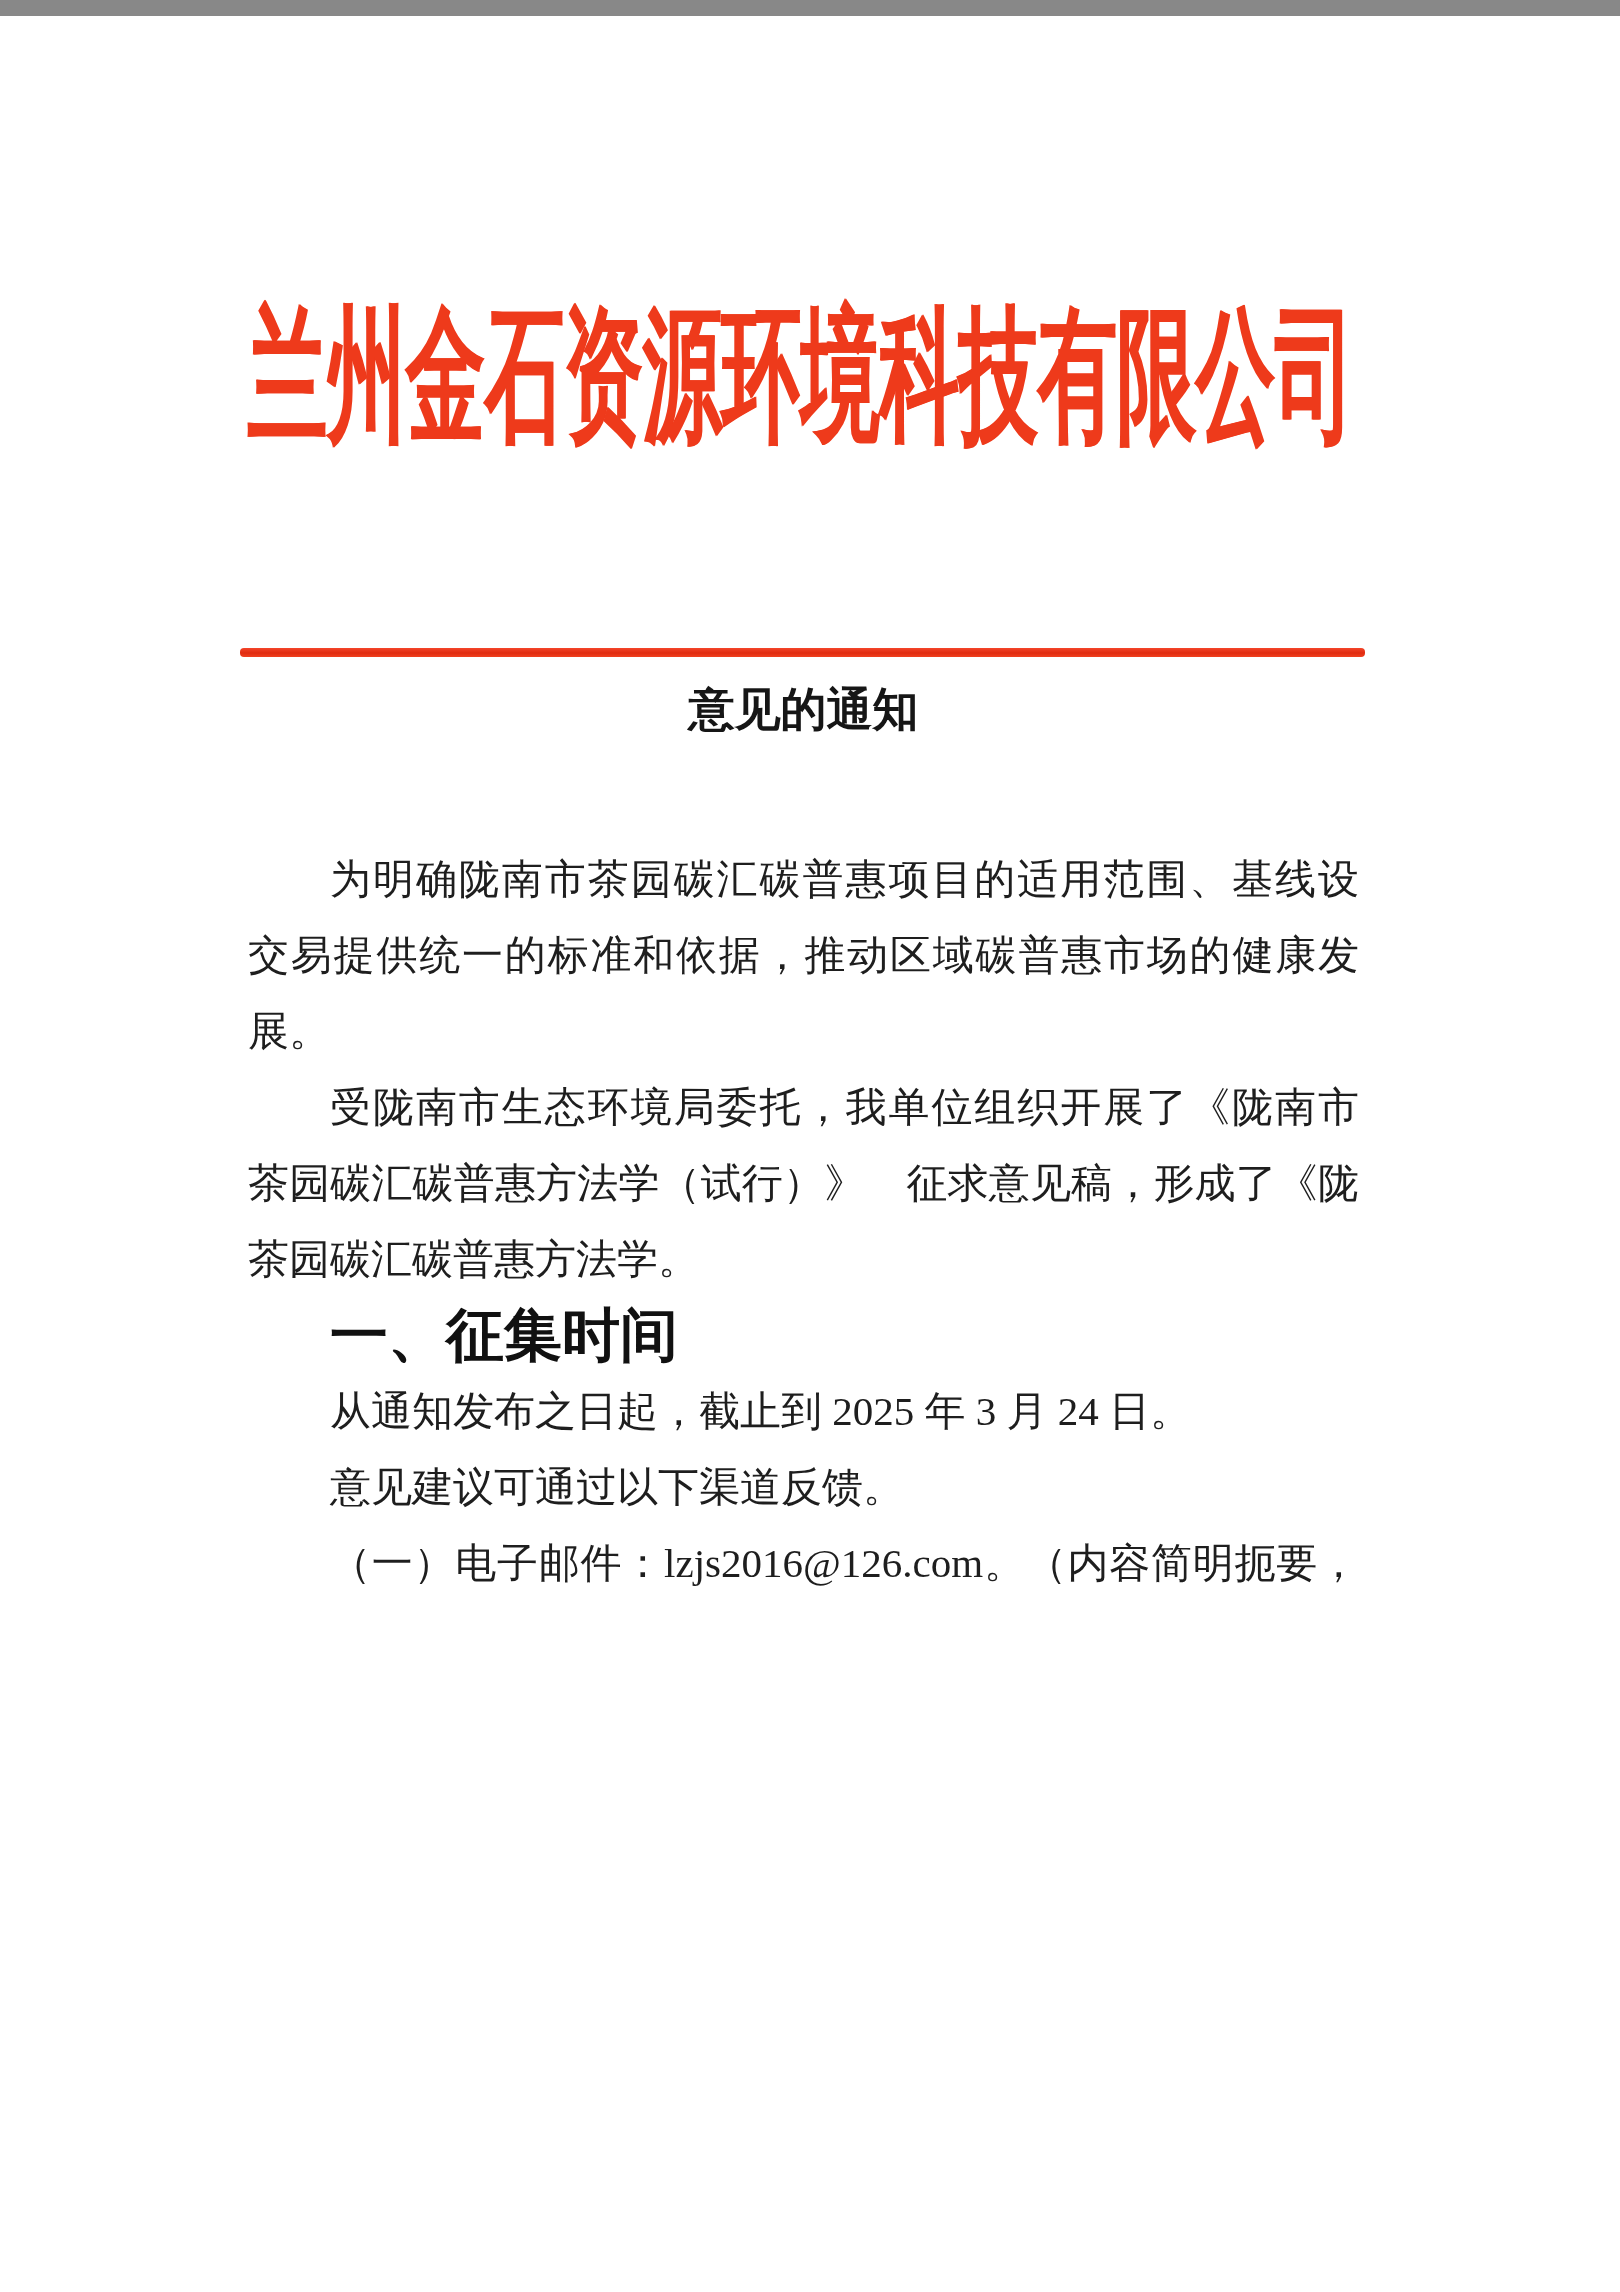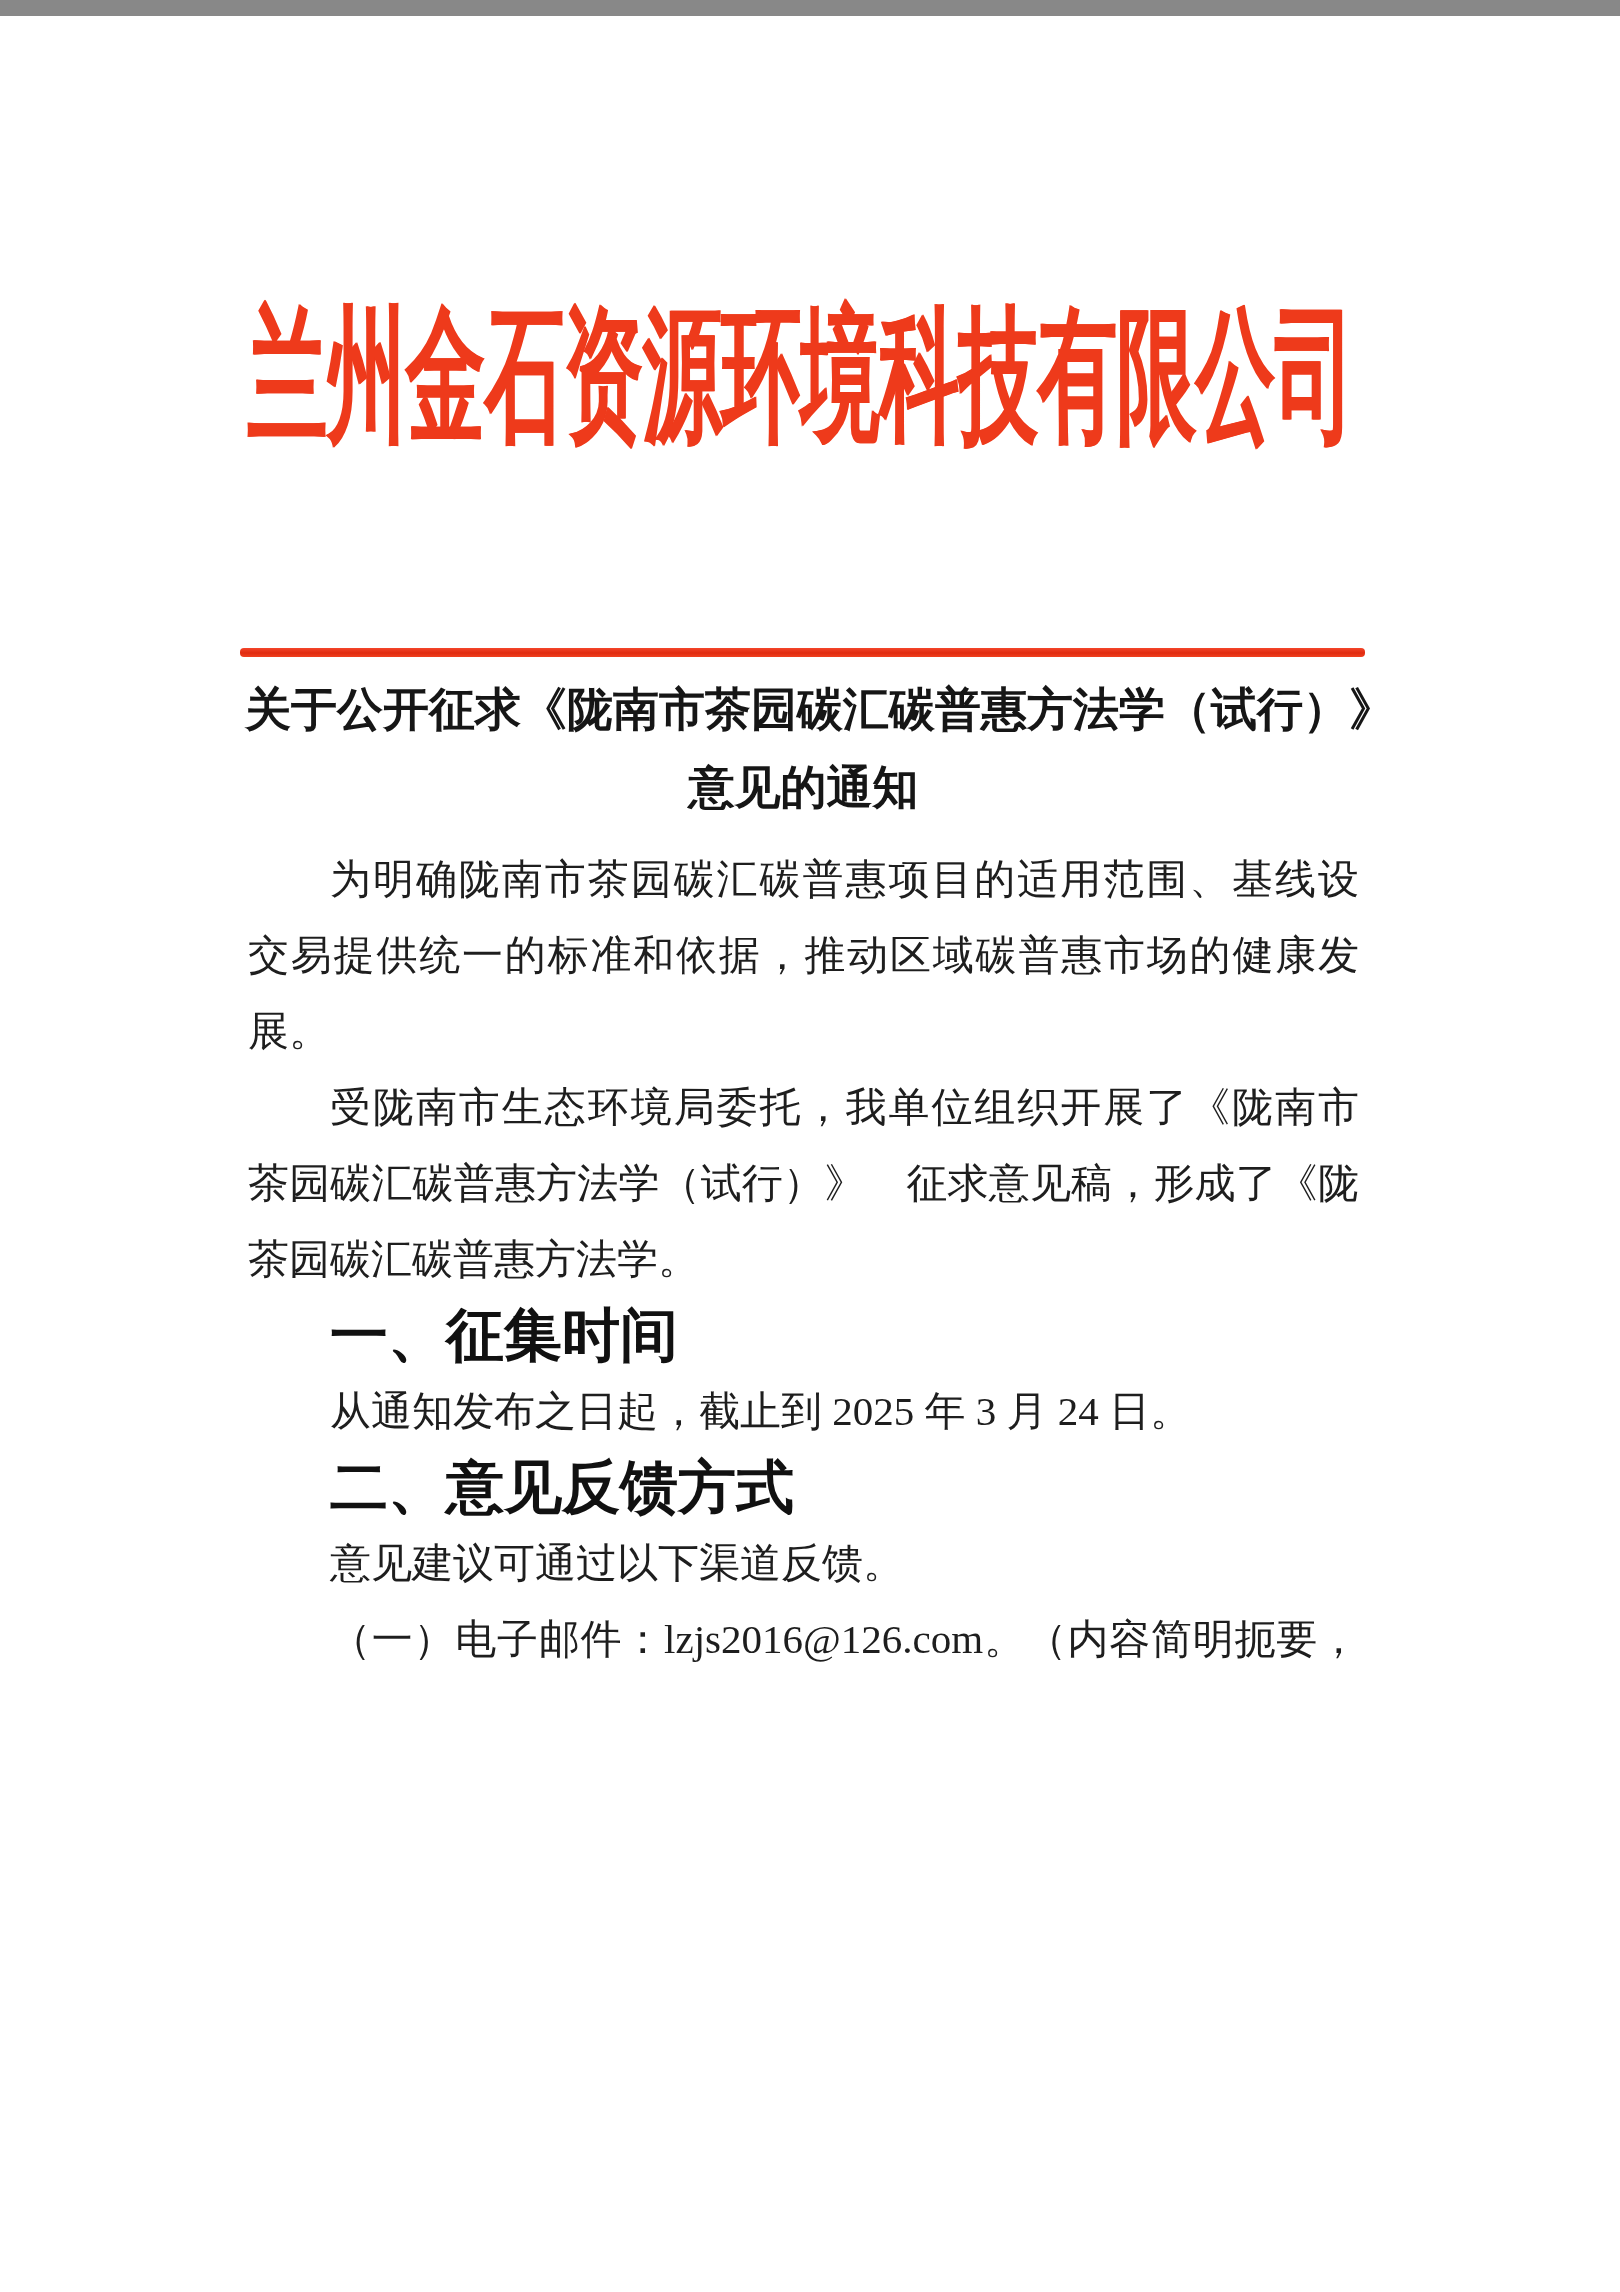--- a/index.html
+++ b/index.html
@@ -86,35 +86,33 @@
 
 <div class="page">
 
   <div class="letterhead">
     <span class="letterhead-inner">兰州金石资源环境科技有限公司</span>
   </div>
 
   <div class="divider"></div>
 
   <div class="title-block">
-    <div>关于公开征求《陇南市茶园碳汇碳普惠方法学（试行）》</div>
     <div>意见的通知</div>
   </div>
 
   <div class="body-block">
     <div class="line j ind">为明确陇南市茶园碳汇碳普惠项目的适用范围、基线设</div>
     <div class="line j">交易提供统一的标准和依据，推动区域碳普惠市场的健康发</div>
     <div class="line">展。</div>
 
     <div class="line j ind">受陇南市生态环境局委托，我单位组织开展了《陇南市</div>
     <div class="line j">茶园碳汇碳普惠方法学（试行）》　征求意见稿，形成了《陇</div>
     <div class="line">茶园碳汇碳普惠方法学。</div>
 
     <div class="line hd ind">一、征集时间</div>
     <div class="line ind">从通知发布之日起，截止到 2025 年 3 月 24 日。</div>
 
-    <div class="line hd ind">二、意见反馈方式</div>
     <div class="line ind">意见建议可通过以下渠道反馈。</div>
     <div class="line j ind">（一）电子邮件：lzjs2016@126.com。（内容简明扼要，</div>
   </div>
 
 </div>
 
 
 </body></html>

